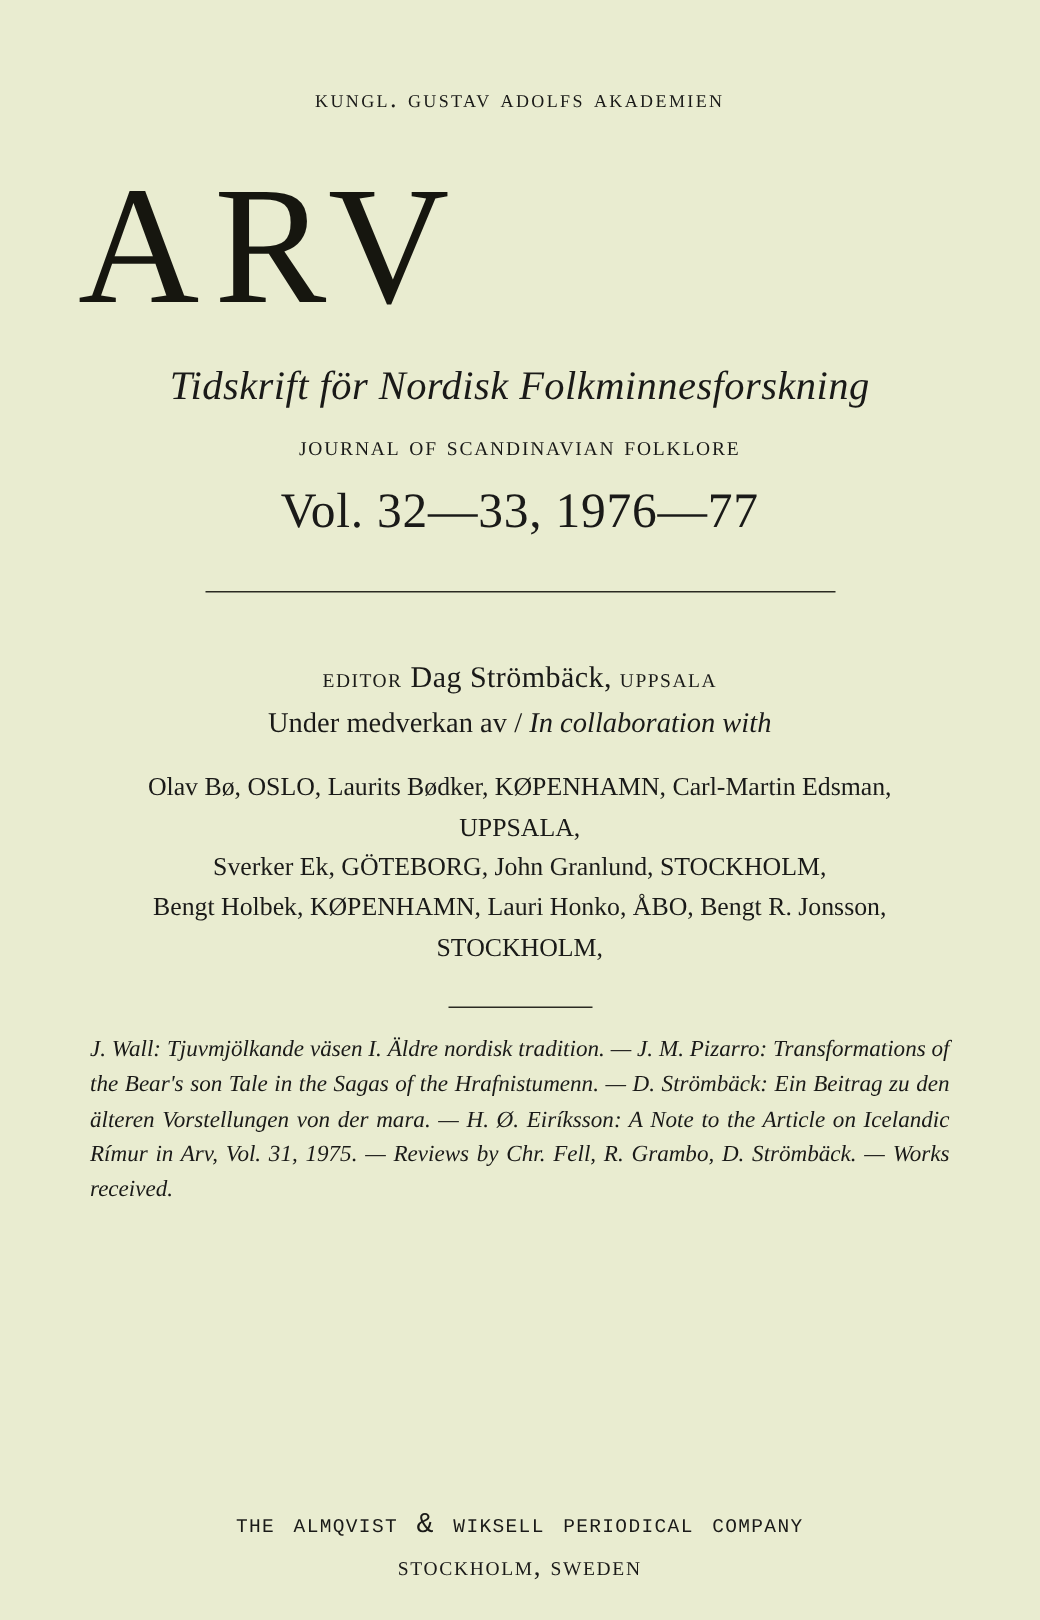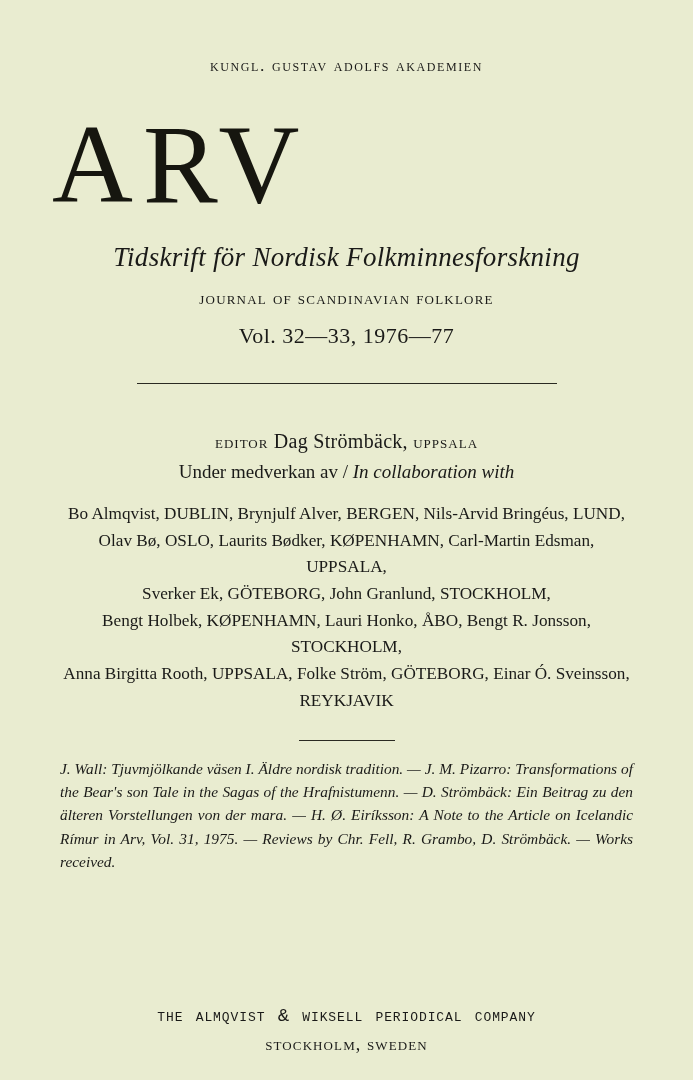--- a/index.html
+++ b/index.html
@@ -56,21 +56,21 @@
     text-align: center;
     font-size: 19px;
     letter-spacing: 1.2px;
     font-variant: small-caps;
     text-transform: lowercase;
   }
 
   .volume {
     margin-top: 14px;
     text-align: center;
-    font-size: 22px;
+    font-size: 33px;
     letter-spacing: 0.5px;
   }
 
   .rule-long {
     width: 420px;
     height: 1px;
     background: #2a2a22;
     margin: 34px auto 0 auto;
   }
 
@@ -173,25 +173,23 @@
     <span>Dag Strömbäck,</span>
     <span class="sc">Uppsala</span>
   </div>
 
   <div class="collab">
     <span>Under medverkan av /</span>
     <span class="it">In collaboration with</span>
   </div>
 
   <div class="board">
-    <div>Bo Almqvist, DUBLIN, Brynjulf Alver, BERGEN, Nils-Arvid Bringéus, LUND,</div>
     <div>Olav Bø, OSLO, Laurits Bødker, KØPENHAMN, Carl-Martin Edsman, UPPSALA,</div>
     <div>Sverker Ek, GÖTEBORG, John Granlund, STOCKHOLM,</div>
     <div>Bengt Holbek, KØPENHAMN, Lauri Honko, ÅBO, Bengt R. Jonsson, STOCKHOLM,</div>
-    <div>Anna Birgitta Rooth, UPPSALA, Folke Ström, GÖTEBORG, Einar Ó. Sveinsson, REYKJAVIK</div>
   </div>
 
   <div class="rule-short"></div>
 
 
   <div class="contents-body">J. Wall: Tjuvmjölkande väsen I. Äldre nordisk tradition. — J. M. Pizarro: Transformations of the Bear's son Tale in the Sagas of the Hrafnistumenn. — D. Strömbäck: Ein Beitrag zu den älteren Vorstellungen von der mara. — H. Ø. Eiríksson: A Note to the Article on Icelandic Rímur in Arv, Vol. 31, 1975. — Reviews by Chr. Fell, R. Grambo, D. Strömbäck. — Works received.</div>
 
   <div class="publisher">The Almqvist &amp; Wiksell Periodical Company</div>
   <div class="city">Stockholm, Sweden</div>
 

